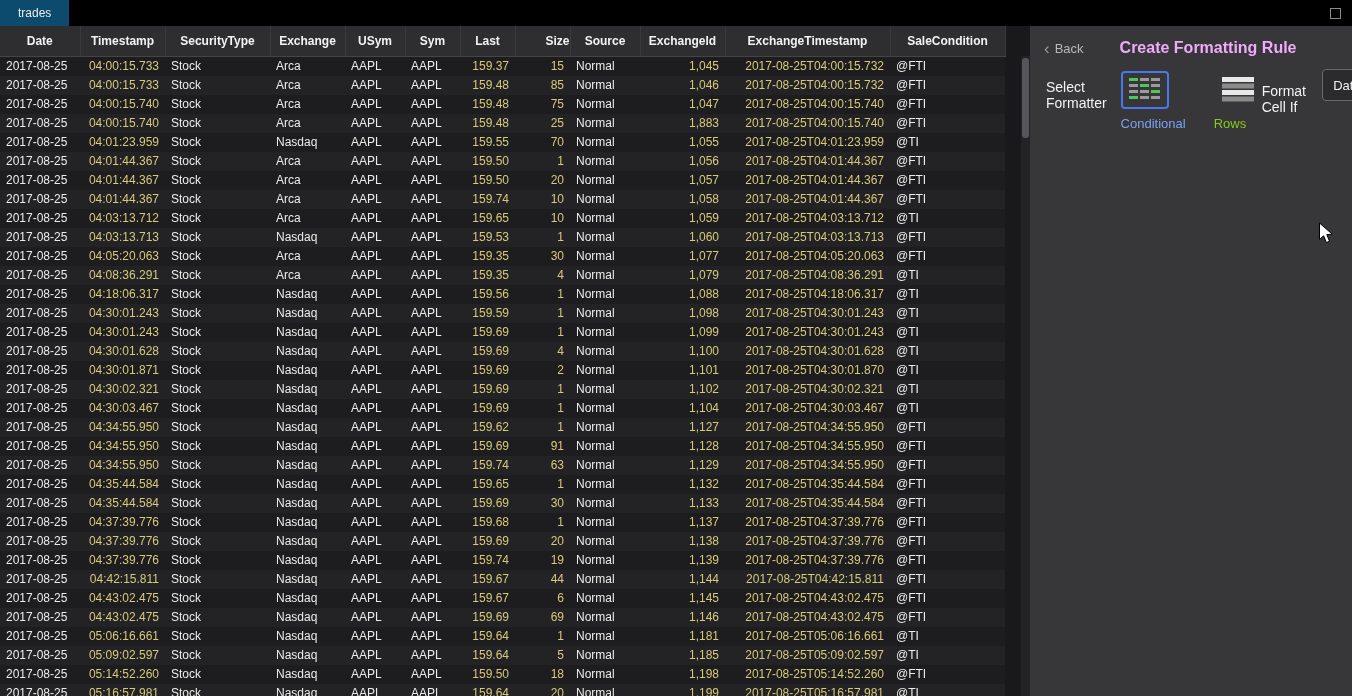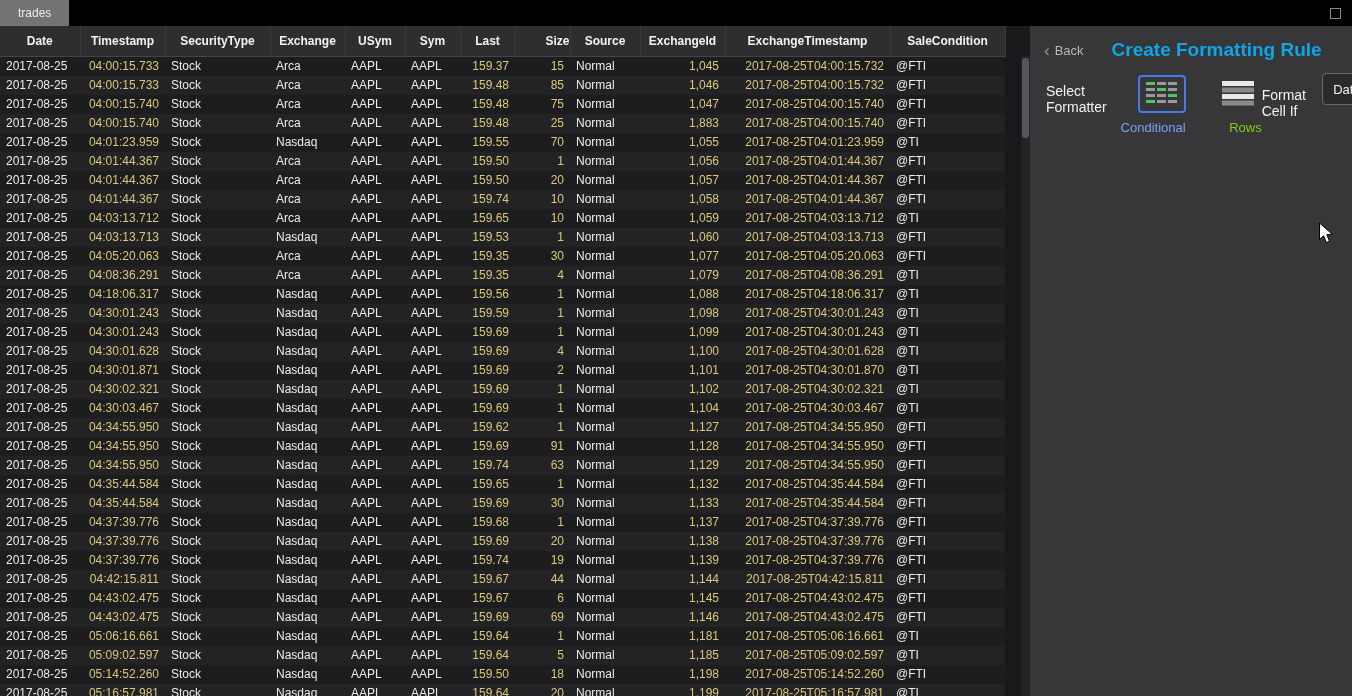--- a/index.html
+++ b/index.html
@@ -2,21 +2,21 @@
 <html style="--accent: #4878ea; --numeric: #d8c97d;"><head>
 <meta charset="utf-8">
 <style>
   *{box-sizing:border-box;margin:0;padding:0}
   html,body{width:1352px;height:696px;overflow:hidden}
   body{background:#101010;font-family:"Liberation Sans",sans-serif;position:relative}
   .app{width:1352px;height:696px;display:flex;flex-direction:column}
 
   
   .tabbar{flex:0 0 26px;height:26px;background:#000;display:flex;align-items:stretch}
-  .tab{background:#737373;color:#ececec;font-size:12px;padding:0 18px;display:flex;align-items:center;cursor:pointer}
+  .tab{background:#0c4a6e;color:#ececec;font-size:12px;padding:0 18px;display:flex;align-items:center;cursor:pointer}
   .tabbar-spacer{flex:1}
   .win-icon{width:11px;height:11px;border:1px solid #8a8a8a;align-self:center;margin-right:11px;cursor:pointer}
 
   
   .content{flex:1;display:flex;min-height:0}
 
   
   .grid-area{width:1030px;flex:0 0 1030px;position:relative;background:#19181a;overflow:hidden}
   table{border-collapse:collapse;table-layout:fixed;width:1005px}
   th{height:30px;background:#2e2d30;color:#f2f2f0;font-size:12px;font-weight:bold;text-align:center;
@@ -28,26 +28,26 @@
   .c-num{color:var(--numeric,#d8c97d)}
   .c-str{color:#ececea}
   .scrollbar{position:absolute;top:30px;right:0;width:9px;bottom:0;background:#232225;cursor:pointer}
   .thumb{position:absolute;top:2px;left:1px;width:7px;height:80px;background:#56555b;border-radius:3px;cursor:grab}
 
   
   .panel{flex:1;background:#373639;color:#e8e8e8;display:flex;flex-direction:column;font-size:13px}
   .panel-header{display:flex;align-items:center;padding:13px 14px 8px 14px}
   .back{display:flex;align-items:center;gap:5px;background:none;border:none;color:#b8b8b8;font-size:13px;font-family:inherit;cursor:pointer}
   .back .chev{font-size:17px;line-height:1;color:#9a9a9a}
-  .panel-title{font-size:19px;font-weight:bold;color:#0ea5e9;margin-left:28px;white-space:nowrap}
+  .panel-title{font-size:16px;font-weight:bold;color:#f0abfc;margin-left:36px;white-space:nowrap}
   .close{background:none;border:none;color:#cfcfcf;font-size:14px;margin-left:auto;cursor:pointer;font-family:inherit}
   .panel-body{padding:4px 16px 0 16px;display:flex;}
   .section-label{font-size:14px;color:#f2f2f2;margin:14px 0 8px}
   .formatters{display:flex;gap:28px;margin-top:2px}
-  .fmt{display:flex;flex-direction:column;align-items:flex-end;gap:7px;cursor:pointer}
+  .fmt{display:flex;flex-direction:column;align-items:flex-start;gap:7px;cursor:pointer}
   .fmt-iconbox{width:48px;height:38px;border:2px solid transparent;border-radius:4px;display:flex;align-items:center;justify-content:center}
   .fmt.selected .fmt-iconbox{border-color:var(--accent,#4878ea)}
   .fmt-label{font-size:13px;color:#84cc16}
   .fmt.selected .fmt-label{color:#7ba1f3}
   .select{height:32px;border:1px solid #6a6a6a;border-radius:4px;background:#2b2a2d;display:flex;align-items:center;
           padding-left:10px;margin-bottom:9px;color:#f2f2f2;font-size:13px;cursor:pointer;overflow:hidden}
   .sel-text{flex:1}
   .combo-btn{width:30px;height:100%;background:var(--accent,#4878ea);display:flex;align-items:center;justify-content:center;
              color:#fff;font-size:12px;margin-left:auto;border-radius:0 3px 3px 0;cursor:pointer}
   .updown{margin-left:auto;margin-right:9px;display:flex;align-items:center}

